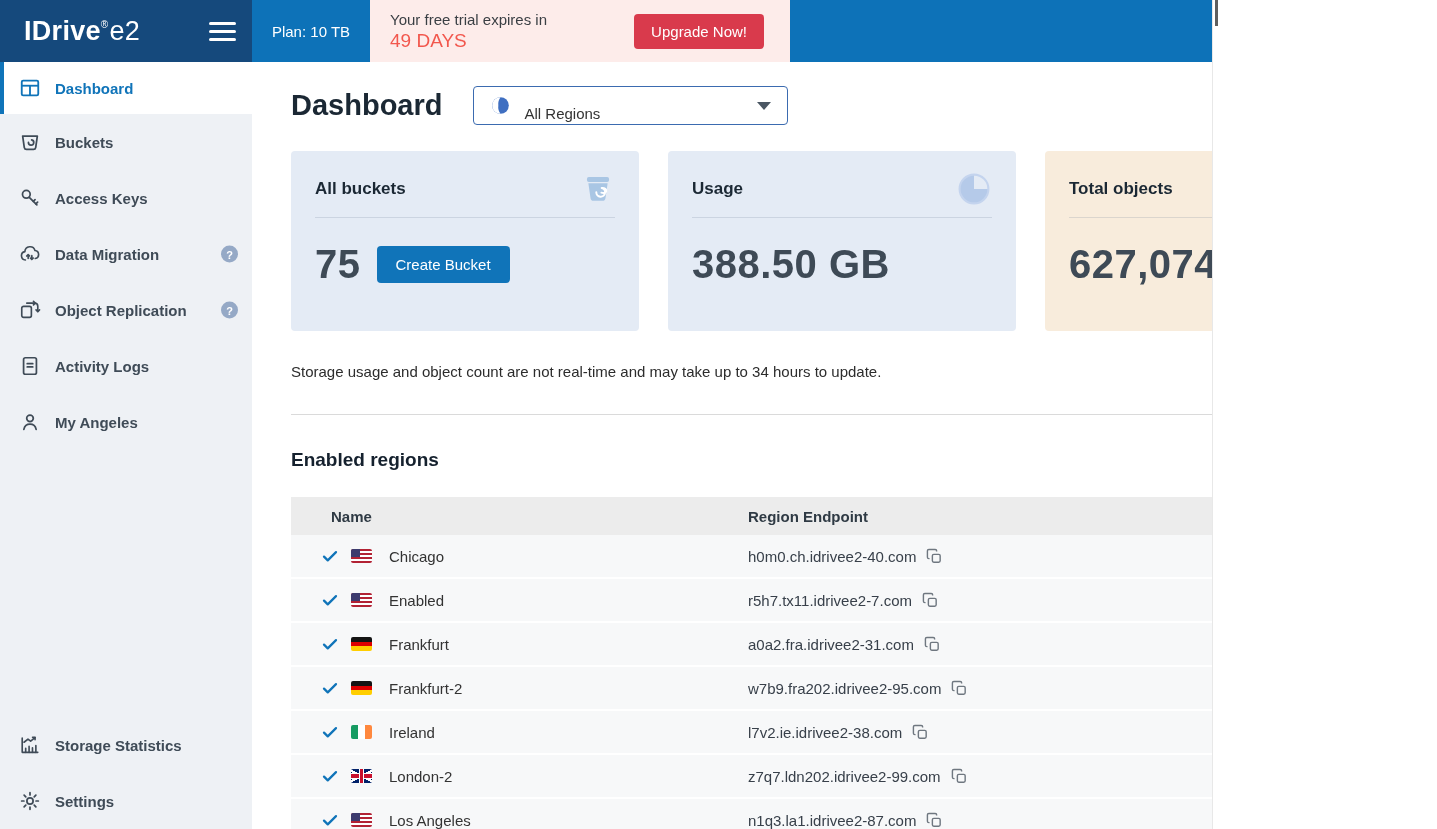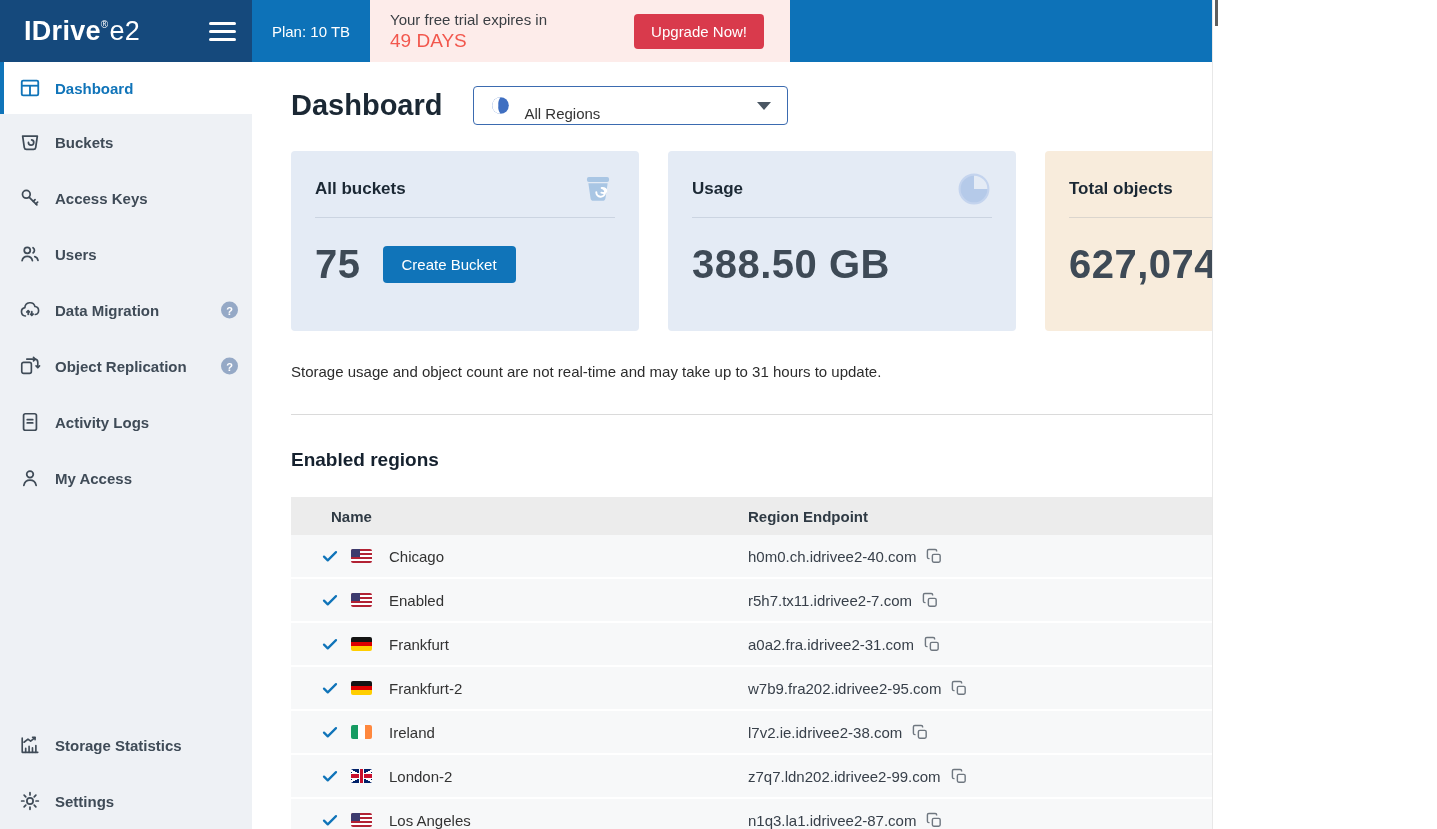--- a/index.html
+++ b/index.html
@@ -40,21 +40,21 @@
   .region-select .label { margin-left:13px; font-size:15px; color:#333;margin-top:16px; }
   .caret { margin-left:auto; width:0; height:0; border-left:7px solid transparent; border-right:7px solid transparent; border-top:8px solid #4a5663; }
 
   .cards { display:flex; gap:29px; margin-top:26px; }
   .card { flex:1; height:180px; border-radius:4px; padding:20px 24px; }
   .card.blue { background:#e4ebf5; }
   .card.tan  { background:#f8ecdc; }
   .card-head { display:flex; justify-content:space-between; align-items:center; height:36px; }
   .card-title { font-size:17px; font-weight:700; color:#1b2834; }
   .card-divider { border-bottom:1px solid rgba(90,110,140,0.18); margin-top:10px; }
-  .card-value-row { display:flex; align-items:center; gap:22px; margin-top:24px; }
+  .card-value-row { display:flex; align-items:center; gap:16px; margin-top:24px; }
   .card-value { font-size:40px; font-weight:700; color:#3e4a56; letter-spacing:0.5px; }
   .create-btn { background:#1074b9; color:#fff; border:none; font-family:inherit; font-size:15px; padding:10px 19px; border-radius:4px; cursor:pointer; }
 
   .note { margin-top:32px; font-size:15px; color:#2c2c2c; }
   .section-divider { border:none; border-top:1px solid #dadada; margin-top:34px; }
   .regions-heading { margin-top:34px; font-size:19px; font-weight:700; color:#15212e; }
 
   .table { margin-top:26px; }
   .thead { height:38px; background:#ececec; position:relative; }
   .th { position:absolute; top:50%; transform:translateY(-50%); font-size:15px; font-weight:700; color:#2f3a44; }
@@ -132,29 +132,20 @@
     </div>
     <div class="nav-item">
       <svg viewBox="0 0 24 24" fill="none" stroke="currentColor" stroke-width="1.9" stroke-linecap="round">
           <circle cx="8" cy="8" r="4.2"></circle>
           <path d="M11.2 11.2l8.3 8.3"></path>
           <path d="M15.6 15.6l1.9-1.9M18.4 18.4l1.9-1.9"></path>
         </svg>
       <span>Access Keys</span>
     </div>
     <div class="nav-item">
-      <svg viewBox="0 0 24 24" fill="none" stroke="currentColor" stroke-width="1.9" stroke-linecap="round">
-          <circle cx="9" cy="8" r="3.3"></circle>
-          <path d="M3.4 19.2c.6-3.1 2.9-4.7 5.6-4.7s5 1.6 5.6 4.7"></path>
-          <path d="M15.3 5.2a3.3 3.3 0 0 1 0 5.6"></path>
-          <path d="M17.2 14.8c2 .6 3.1 2 3.5 4.2"></path>
-        </svg>
-      <span>Users</span>
-    </div>
-    <div class="nav-item">
       <svg viewBox="0 0 24 24" fill="none" stroke="currentColor" stroke-width="1.8" stroke-linecap="round" stroke-linejoin="round">
           <path d="M7 18.5a4.6 4.6 0 0 1-.6-9.1 5.6 5.6 0 0 1 11-1.2 4.4 4.4 0 0 1 .4 8.7"></path>
           <path d="M10 16.8v-4.2M10 12.6l-1.6 1.6M10 12.6l1.6 1.6"></path>
           <path d="M14 13.8v4.2M14 18l-1.6-1.6M14 18l1.6-1.6"></path>
         </svg>
       <span>Data Migration</span>
       <span class="help-badge">?</span>
     </div>
     <div class="nav-item">
       <svg viewBox="0 0 24 24" fill="none" stroke="currentColor" stroke-width="1.8" stroke-linecap="round" stroke-linejoin="round">
@@ -171,21 +162,21 @@
           <rect x="5" y="3" width="14" height="18" rx="2"></rect>
           <path d="M9 9.5h6M9 13h6"></path>
         </svg>
       <span>Activity Logs</span>
     </div>
     <div class="nav-item">
       <svg viewBox="0 0 24 24" fill="none" stroke="currentColor" stroke-width="1.9" stroke-linecap="round">
           <circle cx="12" cy="8" r="3.6"></circle>
           <path d="M5.3 20c.8-3.7 3.4-5.6 6.7-5.6s5.9 1.9 6.7 5.6"></path>
         </svg>
-      <span>My Access</span>
+      <span>My Angeles</span>
     </div>
     <div class="nav-footer">
       <div class="nav-item">
         <svg viewBox="0 0 24 24" fill="none" stroke="currentColor" stroke-width="1.8" stroke-linecap="round" stroke-linejoin="round">
             <path d="M3.5 4.5v15.5h17"></path>
             <path d="M7.3 20v-4.5M11 20v-6.5M14.7 20v-5M18.4 20v-7.5"></path>
             <path d="M5.5 9l4.3-3.4 2.9 2.1 4.8-3.7"></path>
             <path d="M14.8 3.6h2.7v2.7"></path>
           </svg>
         <span>Storage Statistics</span>
@@ -251,21 +242,21 @@
               <path d="M3 9.2h18V18a2 2 0 0 1-2 2H5a2 2 0 0 1-2-2z" fill="#e3c28c"></path>
             </svg>
         </div>
         <div class="card-divider"></div>
         <div class="card-value-row">
           <span class="card-value">627,074</span>
         </div>
       </div>
     </div>
 
-    <div class="note">Storage usage and object count are not real-time and may take up to 31 hours to update.</div>
+    <div class="note">Storage usage and object count are not real-time and may take up to 34 hours to update.</div>
     <hr class="section-divider">
     <div class="regions-heading">Enabled regions</div>
 
     <div class="table">
       <div class="thead">
         <span class="th th-name">Name</span>
         <span class="th th-endpoint">Region Endpoint</span>
       </div>
 
       <div class="trow">

